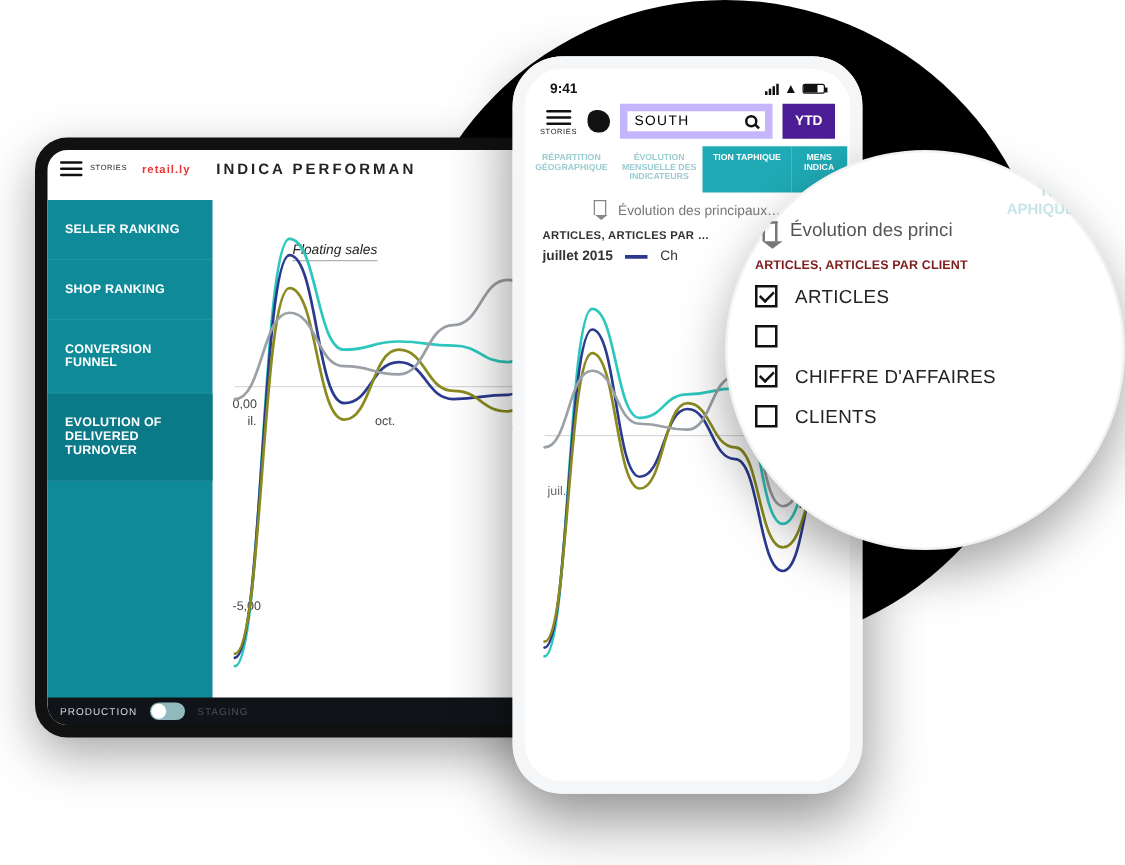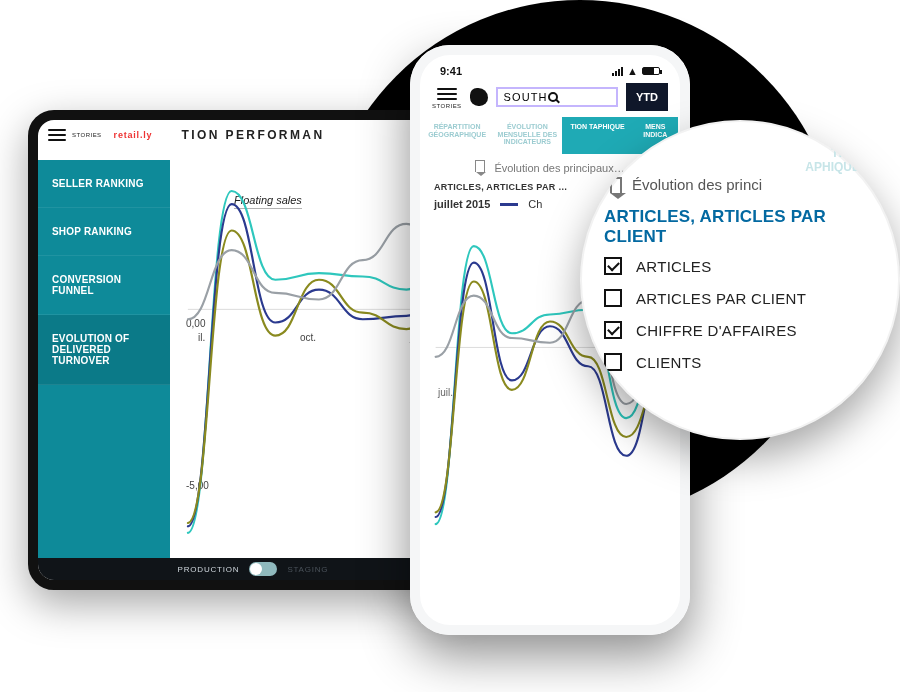--- a/index.html
+++ b/index.html
@@ -49,21 +49,21 @@
   .floating-label {
     position:absolute; left: 64px; top: 34px; font-size: 11px; font-style: italic; color:#222;
     border-bottom: 1px solid rgba(0,0,0,.3); padding-bottom:2px;
   }
   .ytick { position:absolute; left:16px; font-size:10px; color:#444; }
   .xticks { position:absolute; left:0; right:0; font-size:10px; color:#444; }
   .xticks span { position:absolute; }
 
   .tablet-footer {
     position:absolute; left:0; right:0; bottom:0; height:22px; background:#101418; color:#cfd6dc;
-    display:flex; align-items:center; gap:10px; padding:0 10px; font-size:8px; letter-spacing:.1em;justify-content:center;
+    display:flex; align-items:center; gap:10px; padding:0 10px; font-size:8px; letter-spacing:.1em;
   }
   .toggle { width:28px; height:14px; border-radius:7px; background:#8fb9bd; position:relative; }
   .toggle::after{ content:""; position:absolute; left:1px; top:1px; width:12px; height:12px; border-radius:50%; background:#fff;}
 
   
   .phone {
     position: absolute; left: 410px; top: 45px; width: 280px; height: 590px;
     background:#fff; border-radius: 40px; box-shadow: 0 20px 50px rgba(0,0,0,.45), inset 0 0 0 10px #f5f6f7;
     overflow:hidden;
   }
@@ -73,24 +73,24 @@
   .sig { display:inline-flex; gap:1px; align-items:flex-end;}
   .sig i{ width:2px; background:#111; display:inline-block;}
   .sig i:nth-child(1){height:3px}.sig i:nth-child(2){height:5px}.sig i:nth-child(3){height:7px}.sig i:nth-child(4){height:9px}
   .batt{ width:18px; height:8px; border:1px solid #111; border-radius:2px; position:relative;}
   .batt::after{content:"";position:absolute; right:-3px; top:2px; width:2px; height:4px; background:#111;}
   .batt i{ display:block; width:70%; height:100%; background:#111;}
 
   .phone-header{ display:flex; align-items:center; gap:8px; padding:6px 10px;}
   .phone-header .hamburger{width:20px;}
   .phone-header .icon-toucan{ width:18px; height:18px; border-radius:50% 70% 60% 60%; background:#111; position:relative;}
-  .searchbox{ flex:1; border:2px solid #c4b5fd; padding:2px 6px; font-size:11px; display:flex; align-items:center; letter-spacing:.1em;}
+  .searchbox{ flex:1; border:6px solid #c4b5fd; padding:2px 6px; font-size:11px; display:flex; align-items:center; justify-content:space-between; letter-spacing:.1em;}
   .searchbox .mag{ width:10px; height:10px; border:2px solid #111; border-radius:50%; position:relative;}
   .searchbox .mag::after{content:"";position:absolute; width:5px; height:2px; background:#111; right:-4px; bottom:-2px; transform:rotate(45deg);}
-  .ytd{ background:#0f172a; color:#fff; font-weight:700; padding:8px 10px; font-size:11px;}
+  .ytd{ background:#4c1d95; color:#fff; font-weight:700; padding:8px 10px; font-size:11px;}
 
   .phone-tabs{ display:flex; font-size:7px; font-weight:700; color:#0e8a99; text-align:center;}
   .phone-tabs .tab{ flex:1; padding:6px 4px; border-bottom:2px solid transparent; line-height:1.1; }
   .phone-tabs .tab.washed{ color:#9cccd1;}
   .phone-tabs .tab.active{ background:#1faab5; color:#fff;}
 
   .bookline{ text-align:center; padding:6px 0 4px; color:#777; font-size:11px;}
   .bookline .bm{ display:inline-block; width:10px; height:12px; border:1.5px solid #888; border-bottom:none; position:relative; margin-right:6px;}
   .bookline .bm::after{content:""; position:absolute; left:0; right:0; bottom:-4px; border-top:4px solid #888; border-left:5px solid transparent; border-right:5px solid transparent;}
 
@@ -106,21 +106,21 @@
   .magnifier{
     position:absolute; left:580px; top:120px; width:320px; height:320px; border-radius:50%;
     background:#fff; box-shadow: 0 18px 40px rgba(0,0,0,.35), inset 0 0 0 2px rgba(0,0,0,.05);
     overflow:hidden;
   }
   .mag-content{ position:absolute; inset:26px 20px; }
   .mag-tablike{ position:absolute; top:0; right:20px; font-size:12px; color:#c7e5e8; font-weight:700; text-align:right;}
   .mag-book{ display:flex; align-items:center; gap:10px; font-size:15px; color:#555; margin-top:30px; margin-left:10px;}
   .mag-book .bm{ width:12px; height:16px; border:2px solid #777; border-bottom:none; position:relative;}
   .mag-book .bm::after{content:"";position:absolute;left:-2px;right:-2px;bottom:-6px;border-top:6px solid #777;border-left:8px solid transparent;border-right:8px solid transparent;}
-  .mag-title{ margin:14px 0 10px 4px; font-size:17px; font-weight:600; letter-spacing:.01em; color:#0369a1;}
+  .mag-title{ margin:14px 0 10px 4px; font-size:10px; font-weight:600; letter-spacing:.01em; color:#7f1d1d;}
   .mag-options{ display:flex; flex-direction:column; gap:14px; margin-left:4px;text-align:right;}
   .mag-options .opt{ display:flex; align-items:center; gap:14px; font-size:15px; letter-spacing:.02em; color:#222;}
   .chk{ width:18px; height:18px; border:2.5px solid #111; display:inline-flex; align-items:center; justify-content:center;}
   .chk.checked::after{ content:""; width:9px; height:5px; border-left:2.5px solid #111; border-bottom:2.5px solid #111; transform:rotate(-45deg) translate(1px,-1px);}
   .mag-foot{ position:absolute; bottom:6px; right:0; font-size:12px; color:#333;}
 
   svg.lines{ position:absolute; inset:0; }
 </style>
 </head>
 <body>
@@ -136,21 +136,21 @@
               <span></span>
               <span></span>
               <span></span>
             </span>
           <span style="display:flex;flex-direction:column;align-items:center;">
             <span class="stories-label">STORIES</span>
           </span>
           <span class="logo-retail">retail.ly</span>
         </div>
       </div>
-      <div class="tablet-title">TION PERFORMAN</div>
+      <div class="tablet-title">INDICA PERFORMAN</div>
 
       <div class="sidebar">
         <div class="item">SELLER RANKING</div>
         <div class="item">SHOP RANKING</div>
         <div class="item">CONVERSION FUNNEL</div>
         <div class="item active">EVOLUTION OF DELIVERED TURNOVER</div>
       </div>
 
       <div class="chart-wrap">
         <div class="floating-label">Floating sales</div>
@@ -259,21 +259,20 @@
         <span>Évolution des princi</span>
       </div>
       <div class="mag-title">ARTICLES, ARTICLES PAR CLIENT</div>
       <div class="mag-options">
         <label class="opt">
             <span class="chk checked"></span>
             <span>ARTICLES</span>
           </label>
         <label class="opt">
             <span class="chk"></span>
-            <span>ARTICLES PAR CLIENT</span>
           </label>
         <label class="opt">
             <span class="chk checked"></span>
             <span>CHIFFRE D'AFFAIRES</span>
           </label>
         <label class="opt">
             <span class="chk"></span>
             <span>CLIENTS</span>
           </label>
       </div>

